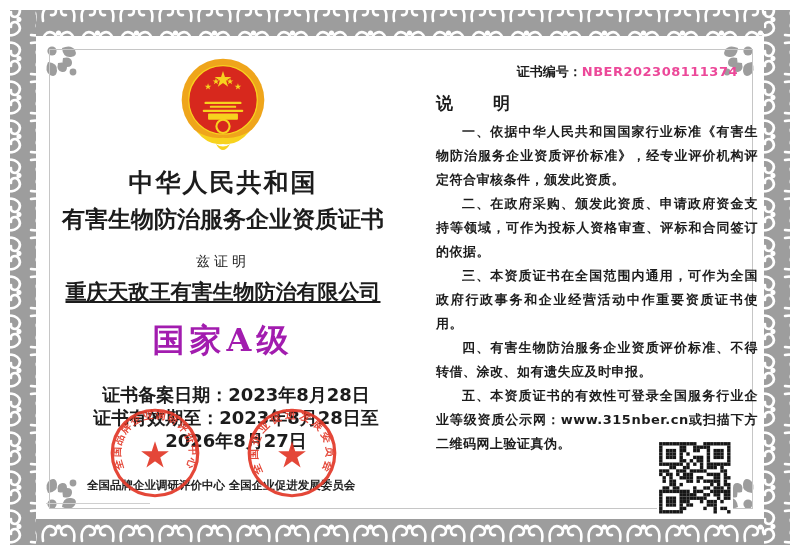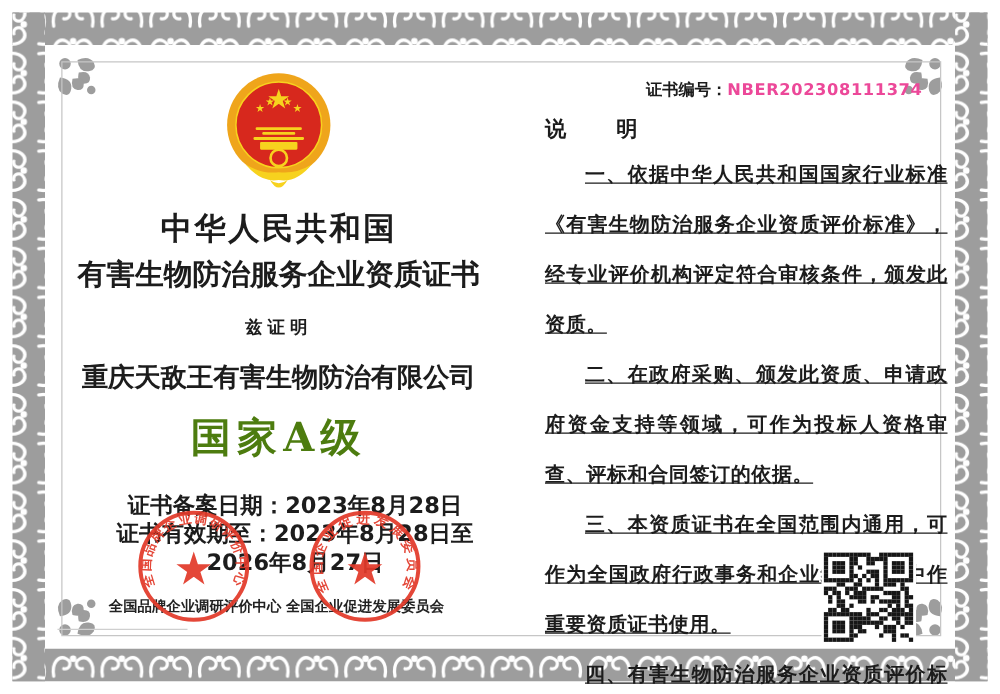--- a/index.html
+++ b/index.html
@@ -8,42 +8,42 @@
     font-family:"DejaVu Sans","Liberation Sans",sans-serif;color:#1c1c1c;
   }
   .frame-svg{position:absolute;left:0;top:0;}
   .inner-line{position:absolute;left:49px;top:49px;width:702px;height:458px;
     border:1px solid #c6c6c6;pointer-events:none;}
   
   .left-col{position:absolute;left:44px;top:50px;width:358px;text-align:center;}
   .emblem{display:block;margin:6px auto 0;}
   .title1{font-size:25px;font-weight:bold;letter-spacing:2px;margin-top:8px;}
   .title2{font-size:23px;font-weight:bold;margin-top:5px;white-space:nowrap;text-align:center;}
-  .attest{font-size:14px;font-weight:bold;letter-spacing:4px;margin-top:18px;}
-  .company{font-size:21px;font-weight:bold;margin-top:17px;white-space:nowrap;}
+  .attest{font-size:14px;font-weight:normal;letter-spacing:4px;margin-top:18px;}
+  .company{font-size:21px;font-weight:bold;margin-top:7px;white-space:nowrap;text-decoration:underline;}
   .grade{font-family:"DejaVu Serif","Liberation Serif",serif;font-size:32px;font-weight:bold;
-    color:#4d7c0f;letter-spacing:5px;margin-top:13px;}
+    color:#a21caf;letter-spacing:5px;margin-top:13px;}
   .dates{text-align:center;margin:20px 0 4px 26px;font-size:18px;font-weight:bold;line-height:23px;}
   
   .seal{position:absolute;width:94px;height:94px;opacity:.93;}
   .seal-1{left:108px;top:406px;}
   .seal-2{left:245px;top:406px;}
   .seal-label{position:absolute;top:478px;font-size:11.5px;font-weight:bold;text-align:center;color:#222;}
   .seal-label-1{left:86px;width:140px;}
   .seal-label-2{left:226px;width:132px;}
   .sig-line{position:absolute;left:46px;top:503px;width:104px;border-top:1px solid #cfcfcf;}
   
   .cert-no{position:absolute;left:430px;top:63px;width:308px;text-align:right;
     font-size:13px;font-weight:bold;white-space:nowrap;}
   .cert-no .num{color:#ec4899;letter-spacing:.5px;}
   .notes-title{position:absolute;left:436px;top:92px;width:322px;text-align:left;
     font-size:17px;font-weight:bold;letter-spacing:2px;}
   .notes{position:absolute;left:436px;top:120px;width:322px;}
-  .notes p{margin:0;font-size:16px;font-weight:bold;line-height:40px;
-    text-align:justify;text-indent:2em;letter-spacing:.5px;text-decoration:underline;}
+  .notes p{margin:0;font-size:13px;font-weight:bold;line-height:24px;
+    text-align:justify;text-indent:2em;letter-spacing:.5px;}
   .qr{position:absolute;left:657px;top:440px;width:76px;height:76px;}
 </style>
 </head>
 <body>
 
 <div class="cert">
 
   <svg class="frame-svg" width="800" height="555" aria-hidden="true">
     <defs>
       <pattern id="bfh" width="39" height="26" patternUnits="userSpaceOnUse">

